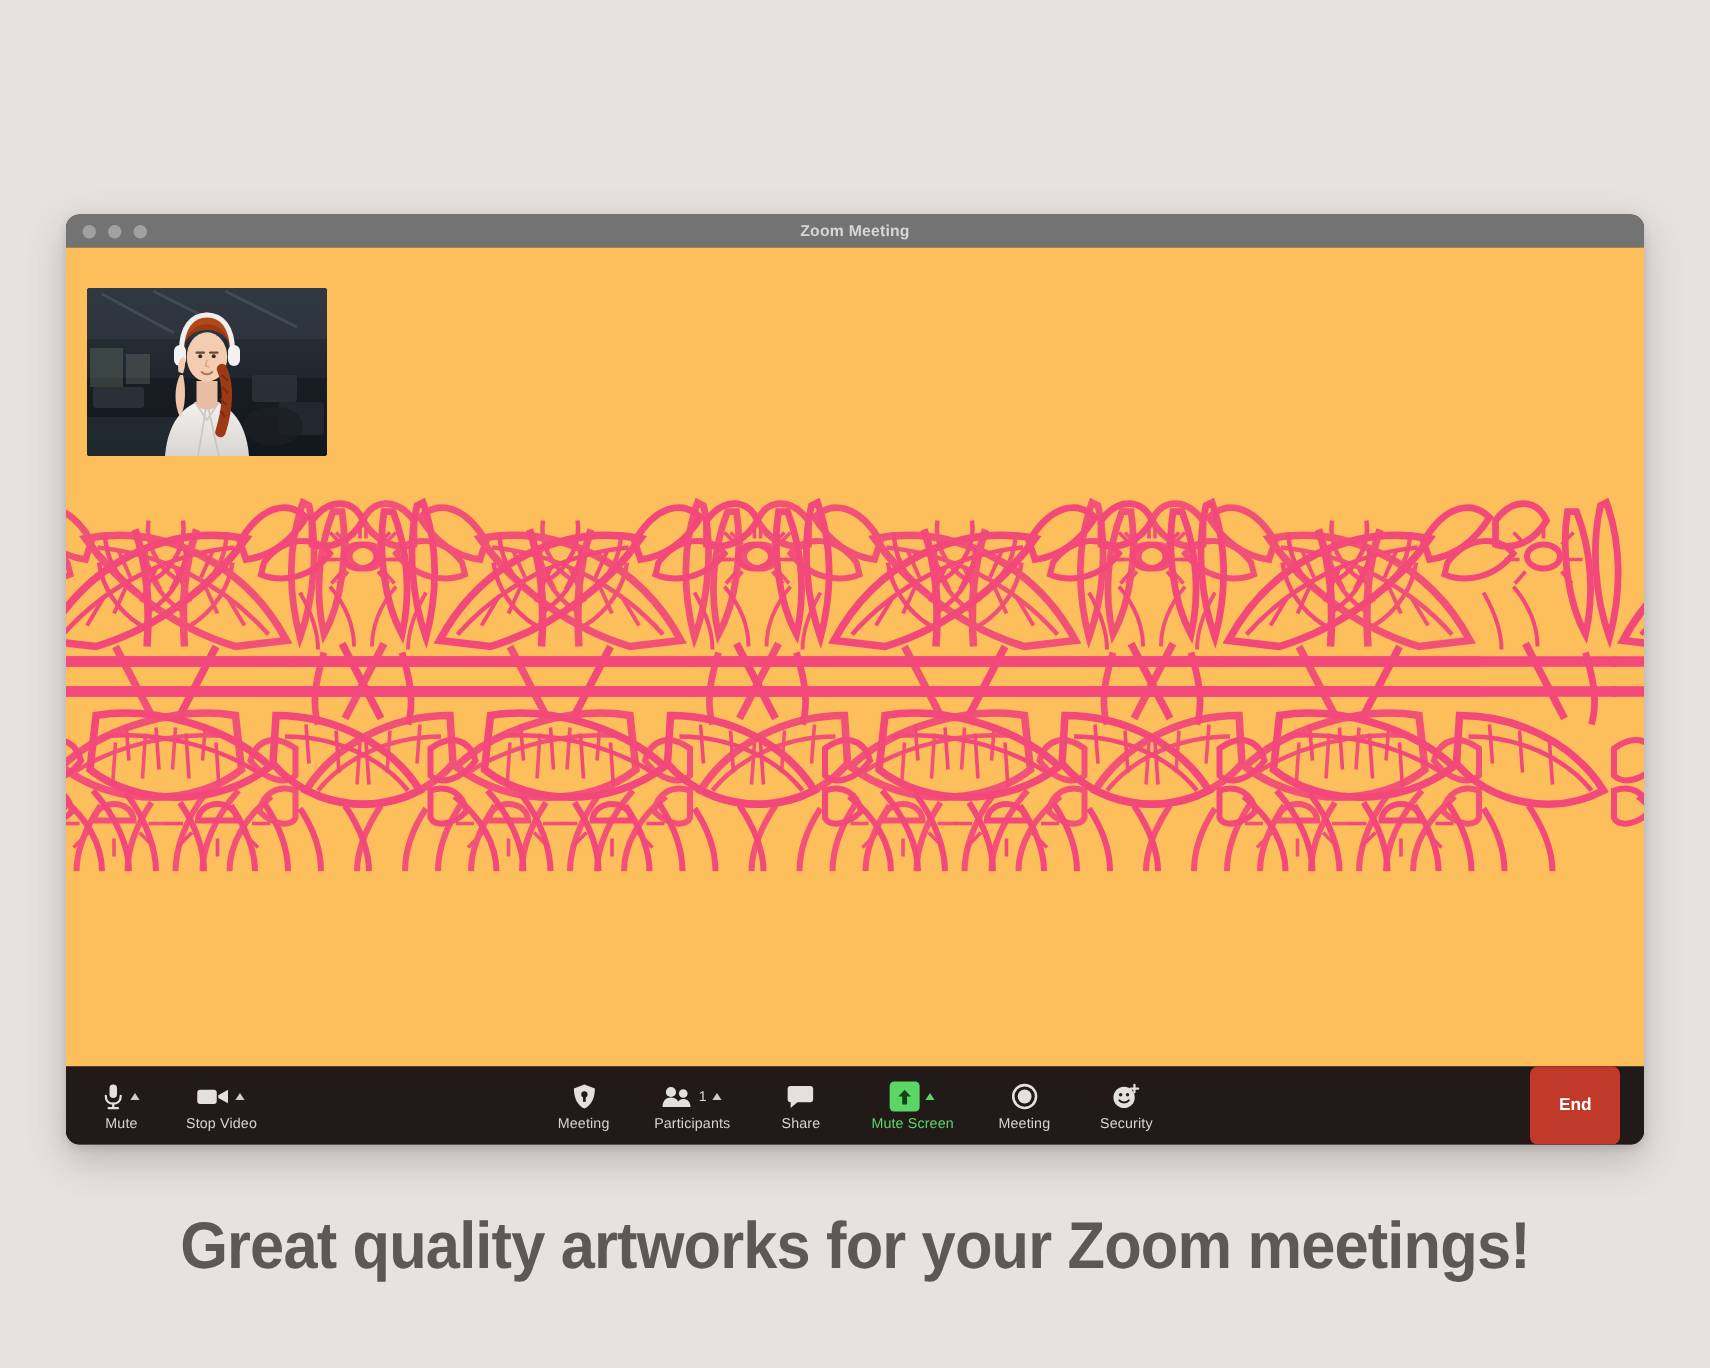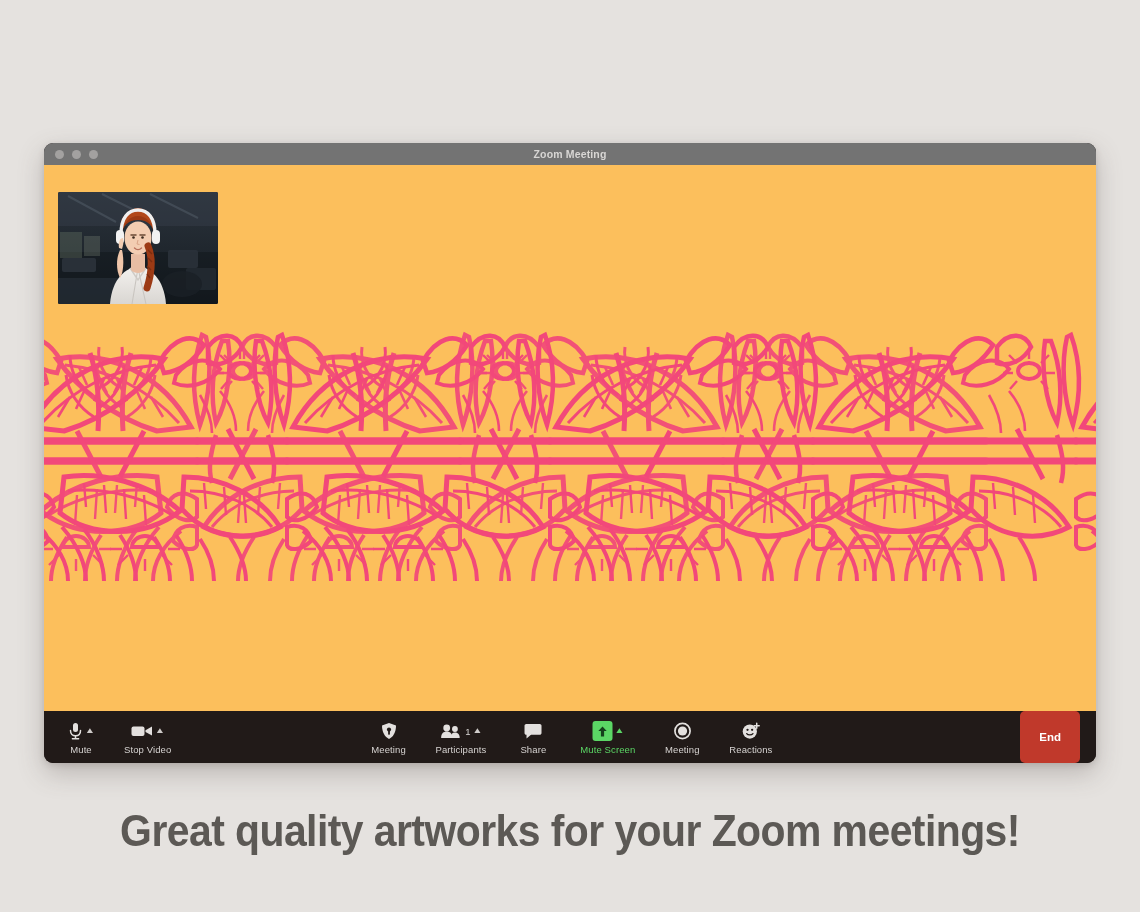--- a/index.html
+++ b/index.html
@@ -447,21 +447,21 @@
       <div class="tb-item">
         <div class="tb-icon-row">
           <svg class="tb-icon" width="19" height="18" viewBox="0 0 19 18">
             <circle cx="8.3" cy="9.6" r="7.1" fill="#E3E0DE"></circle>
             <circle cx="6" cy="7.8" r="1.15" fill="#211A18"></circle>
             <circle cx="10.6" cy="7.8" r="1.15" fill="#211A18"></circle>
             <path d="M5.2,11.6 C6.4,13.4 10.2,13.4 11.4,11.6" fill="none" stroke="#211A18" stroke-width="1.3" stroke-linecap="round"></path>
             <path d="M15.2,1.2 L15.2,6.2 M12.7,3.7 L17.7,3.7" stroke="#E3E0DE" stroke-width="1.5" stroke-linecap="round"></path>
           </svg>
         </div>
-        <span class="tb-label">Reactions</span>
+        <span class="tb-label">Security</span>
       </div>
 
     </div>
 
     <button id="end-button">End</button>
 
   </div>
 </div>
 
 <div id="caption">Great quality artworks for your Zoom meetings!</div>

